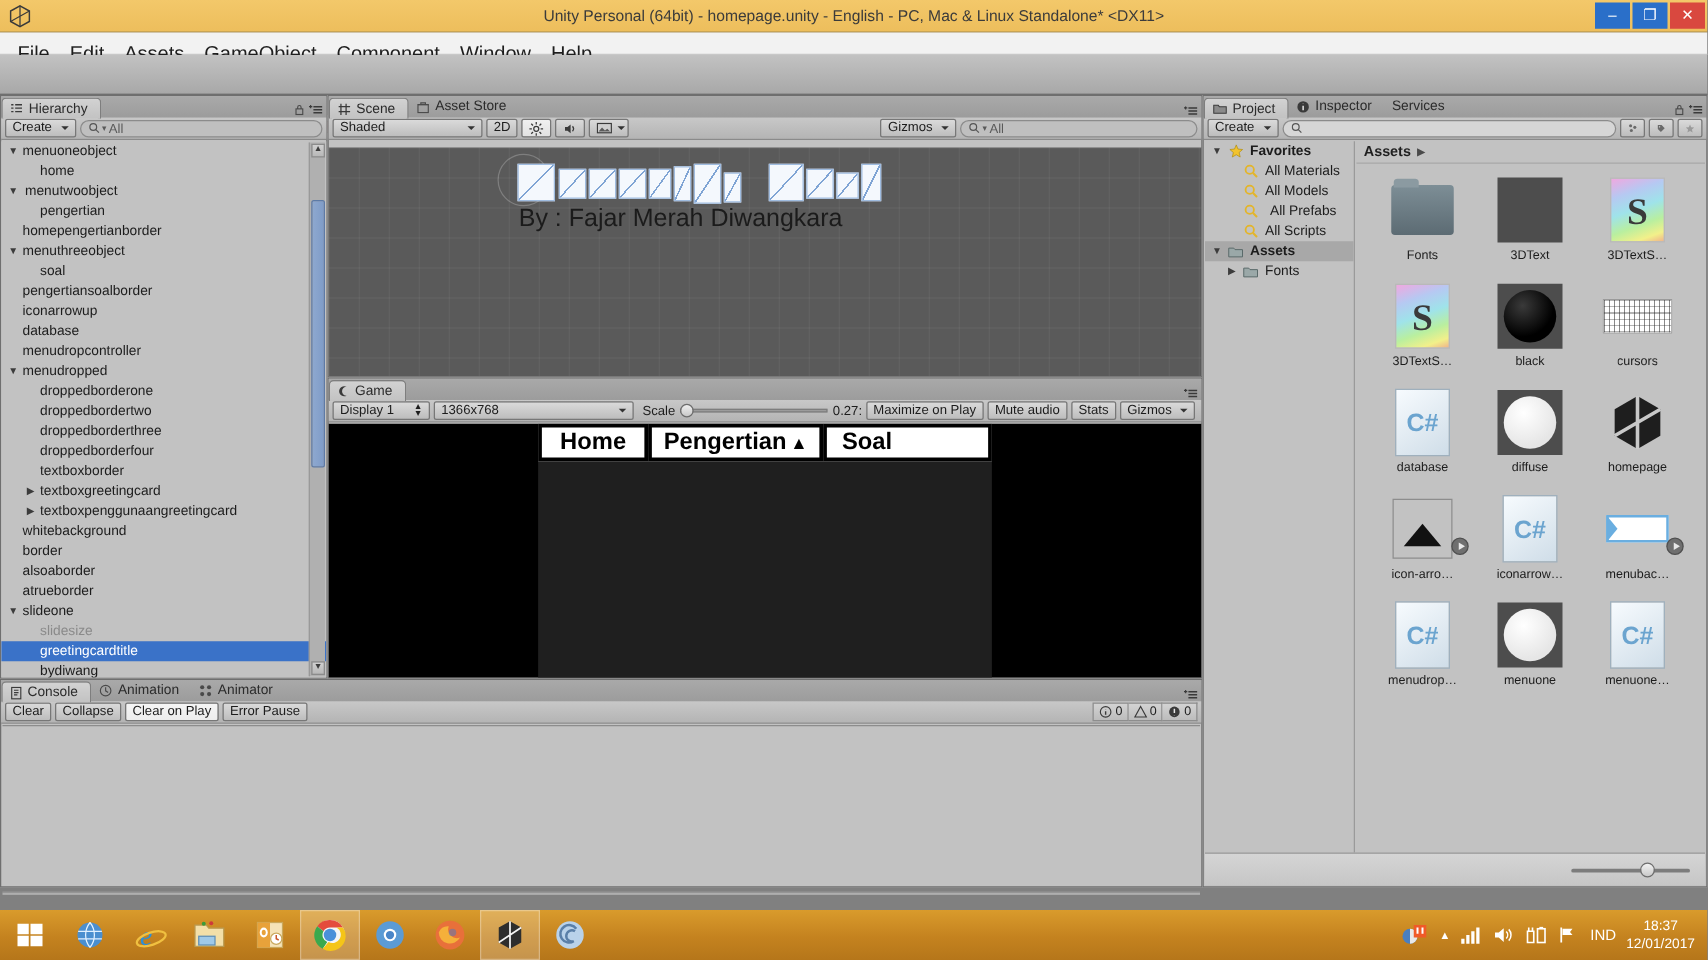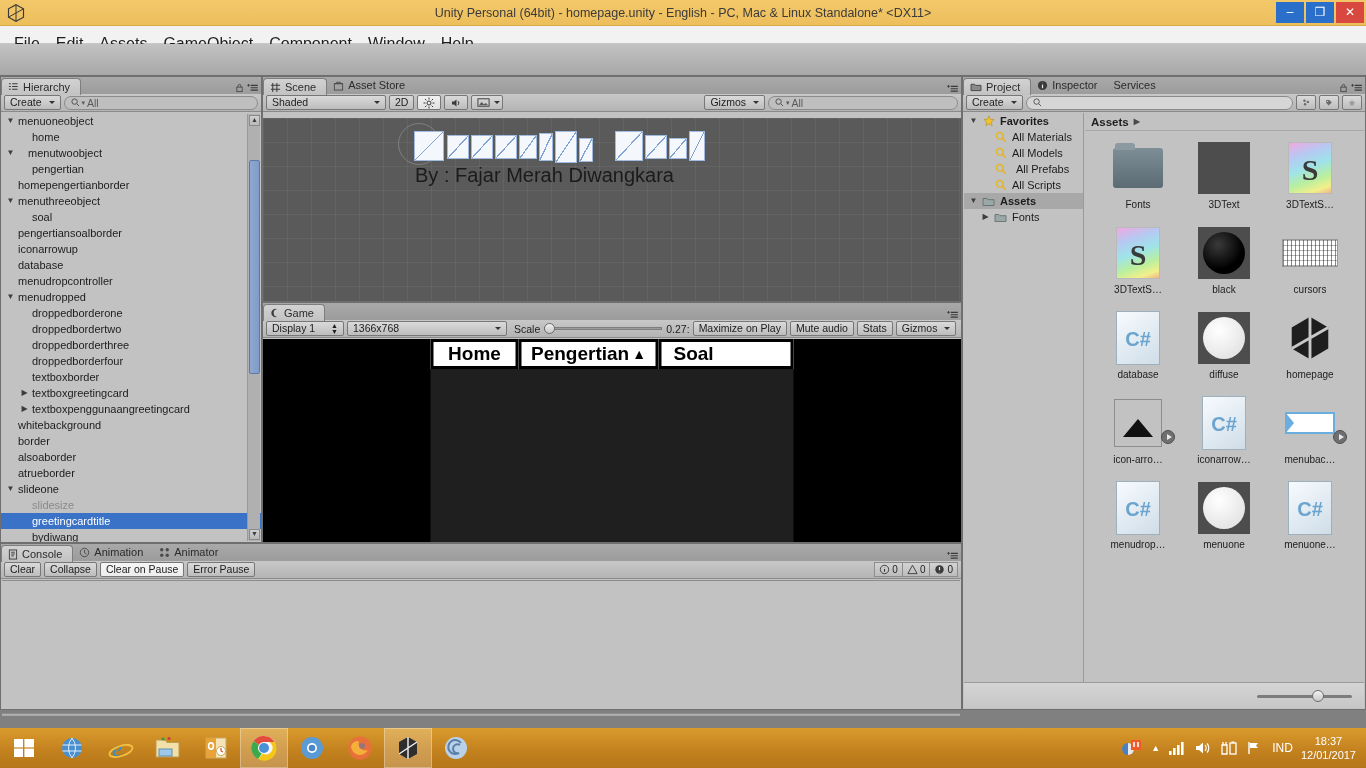--- a/index.html
+++ b/index.html
@@ -492,21 +492,21 @@
         <div class="hrow">
           <span class="tri" style="margin-left: 4px;">▼</span>
           <span style="margin-left: 2px;">menuoneobject</span>
         </div>
         <div class="hrow">
           <span class="tri" style="margin-left: 18px;"></span>
           <span style="margin-left: 2px;">home</span>
         </div>
         <div class="hrow">
           <span class="tri" style="margin-left: 4px;">▼</span>
-          <span style="margin-left: 12px; text-align: right;">menutwoobject</span>
+          <span style="margin-left: 4px; text-align: right;">menutwoobject</span>
         </div>
         <div class="hrow">
           <span class="tri" style="margin-left: 18px;"></span>
           <span style="margin-left: 2px;">pengertian</span>
         </div>
         <div class="hrow">
           <span class="tri" style="margin-left: 4px;"></span>
           <span style="margin-left: 2px;">homepengertianborder</span>
         </div>
         <div class="hrow">
@@ -783,21 +783,21 @@
       </div>
     </div>
     <div class="subbar">
       <div class="sbtn">
           <span>Clear</span>
         </div>
       <div class="sbtn">
           <span>Collapse</span>
         </div>
       <div class="sbtn" style="background:linear-gradient(#f5f5f5,#ededed);">
-          <span>Clear on Pause</span>
+          <span>Clear on Play</span>
         </div>
       <div class="sbtn">
           <span>Error Pause</span>
         </div>
       <div style="flex:1"></div>
       <div style="display:flex; height:15px;">
         <div class="cnt-box" style="border-left:1px solid #8d8d8d;">
           <svg width="11" height="11" viewBox="0 0 12 12">
             <circle cx="6" cy="6" r="4.6" fill="none" stroke="#3a3a3a" stroke-width="1"></circle>
             <path d="M6 3.4v.2M6 5.4v3" stroke="#3a3a3a" stroke-width="1.2"></path>

